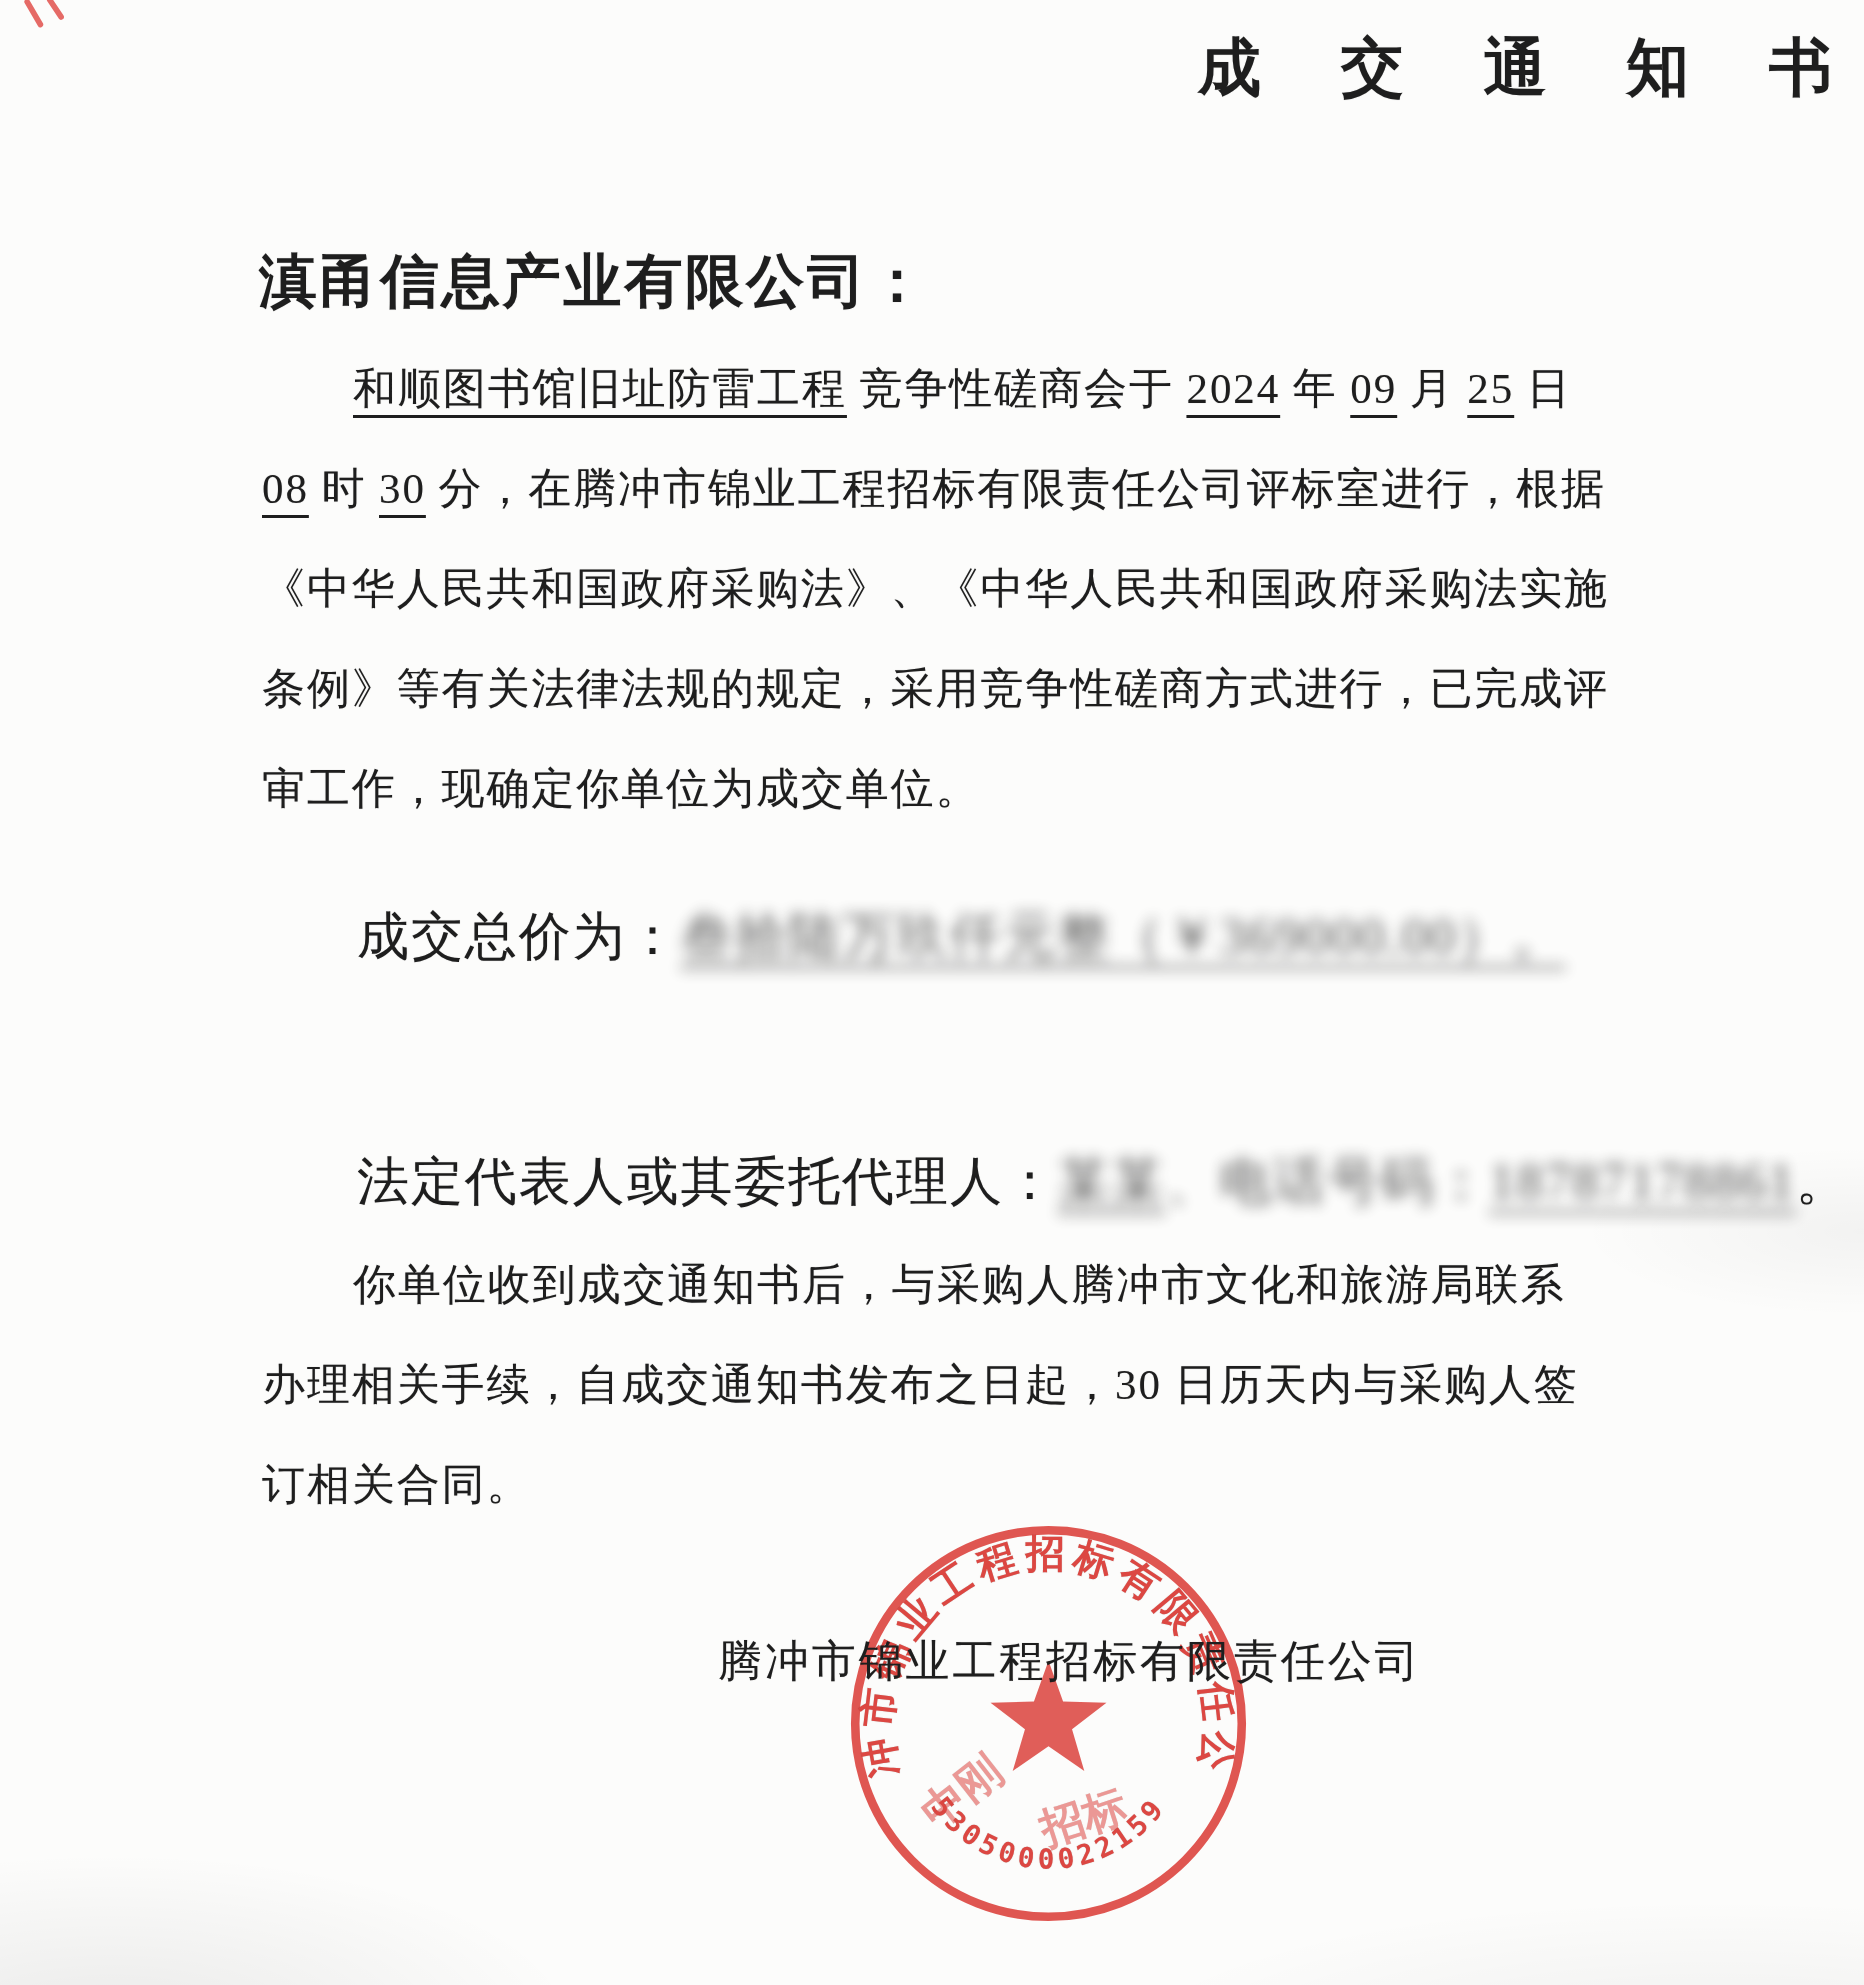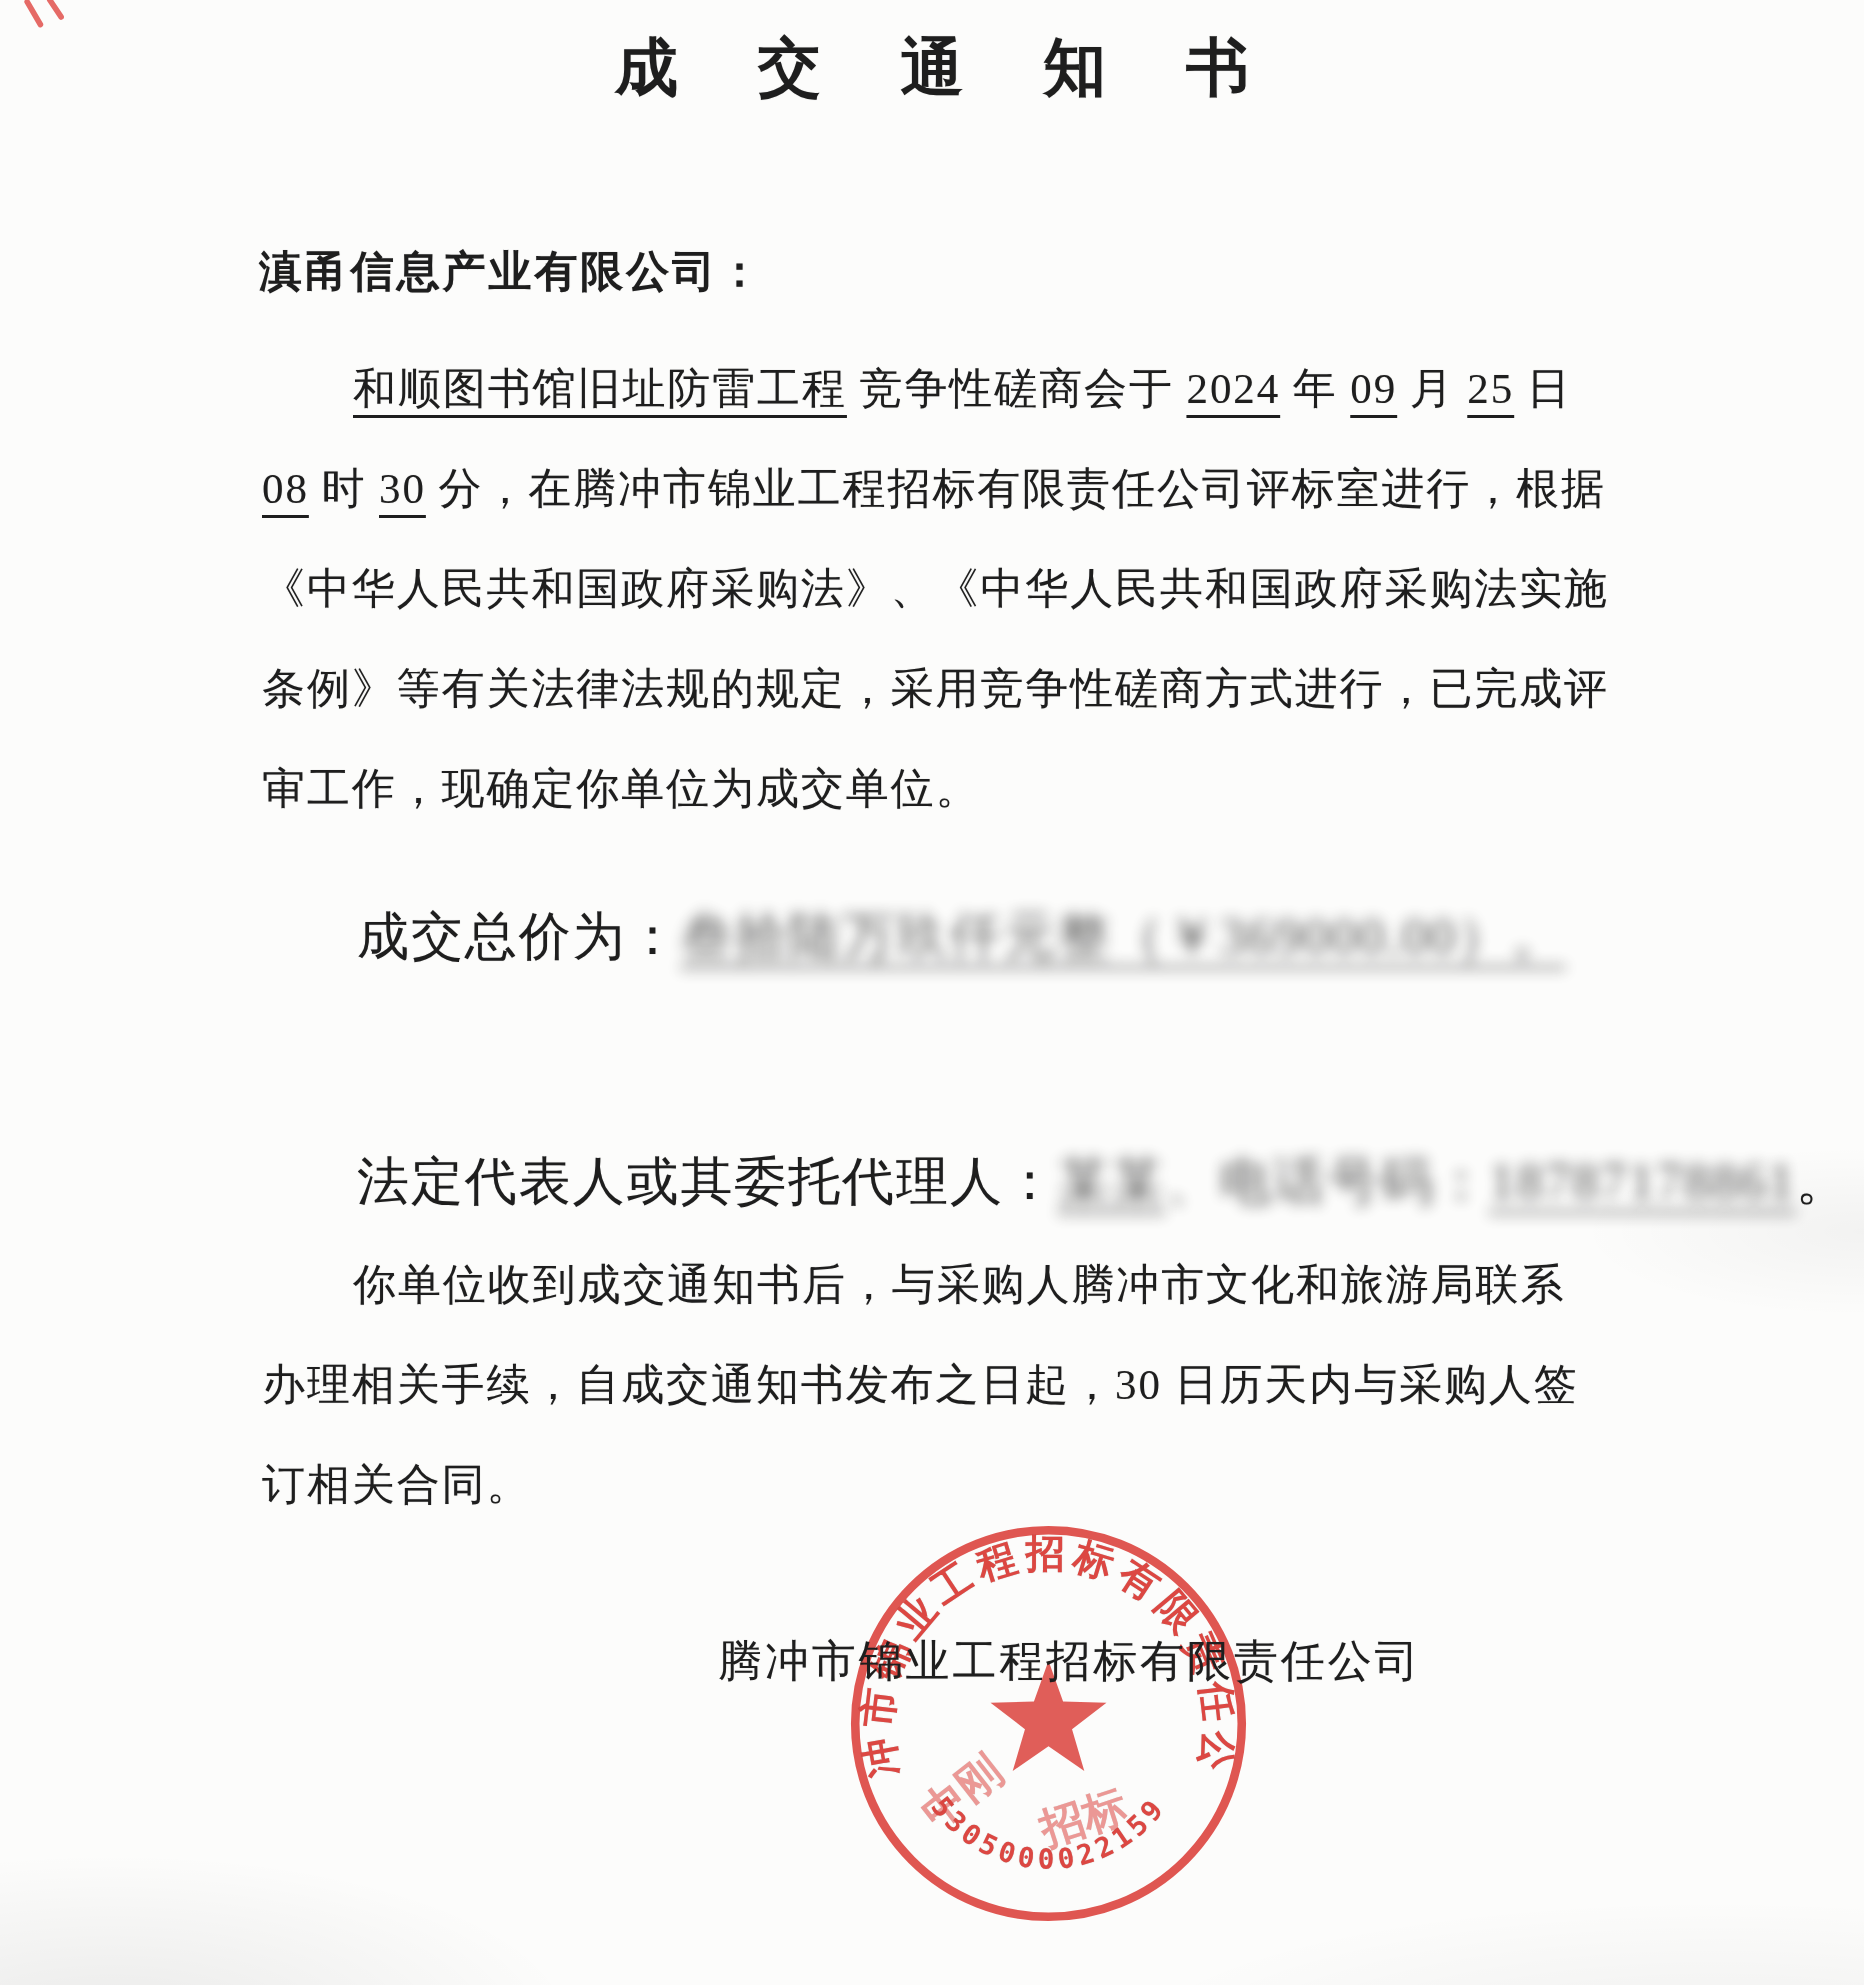--- a/index.html
+++ b/index.html
@@ -17,27 +17,27 @@
     font-family:"Liberation Serif","DejaVu Serif",serif;
     background:
       radial-gradient(666px 247px at 6% 102%, rgba(0,0,0,0.07), transparent 70%),
       radial-gradient(856px 209px at 92% 103%, rgba(0,0,0,0.05), transparent 70%),
       radial-gradient(380px 114px at 100% 62%, rgba(0,0,0,0.04), transparent 75%),
       var(--paper);
   }
   .page *{text-shadow:0 0 1px rgba(0,0,0,.28);}
   .title{
     position:absolute;top:25px;left:0;width:100%;
-    margin:0;text-align:center;
+    margin:0;text-align:right;
     font-size:63px;font-weight:700;letter-spacing:32px;
     text-indent:32px;
   }
   .addressee{
     position:absolute;top:243px;left:259px;
-    font-size:43px;font-weight:700;letter-spacing:2.9px;
+    font-size:58px;font-weight:700;letter-spacing:2.9px;
   }
   .para{position:absolute;left:262px;width:1374px;font-size:43px;letter-spacing:1.9px;}
   .para .tline{height:100px;line-height:61px;white-space:nowrap;}
   .para1{top:358px;}
   .para2{top:1254px;}
   .para .tline:first-child{padding-left:91px;}
   .dataline{
     position:absolute;left:262px;width:1374px;padding-left:95px;
     font-size:52px;letter-spacing:1.9px;white-space:nowrap;
   }

